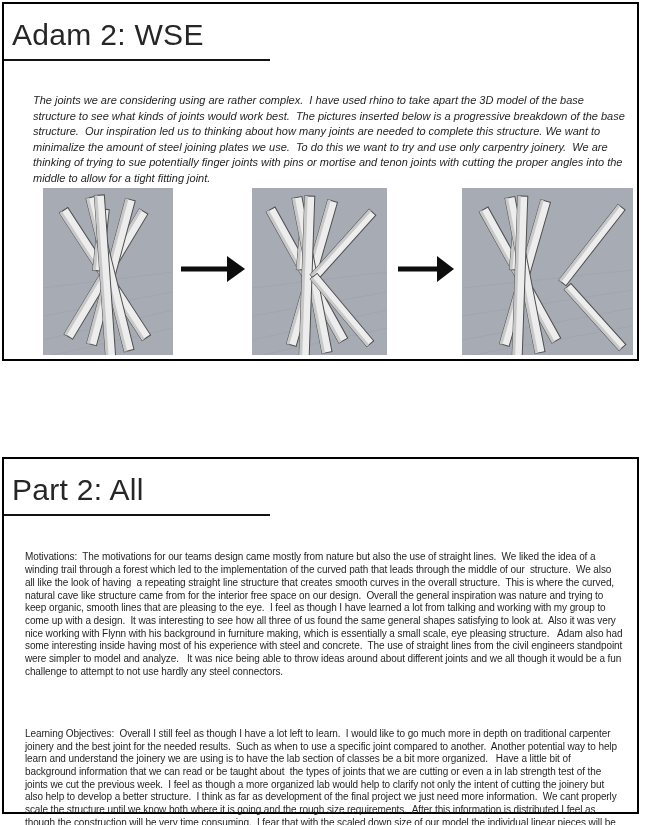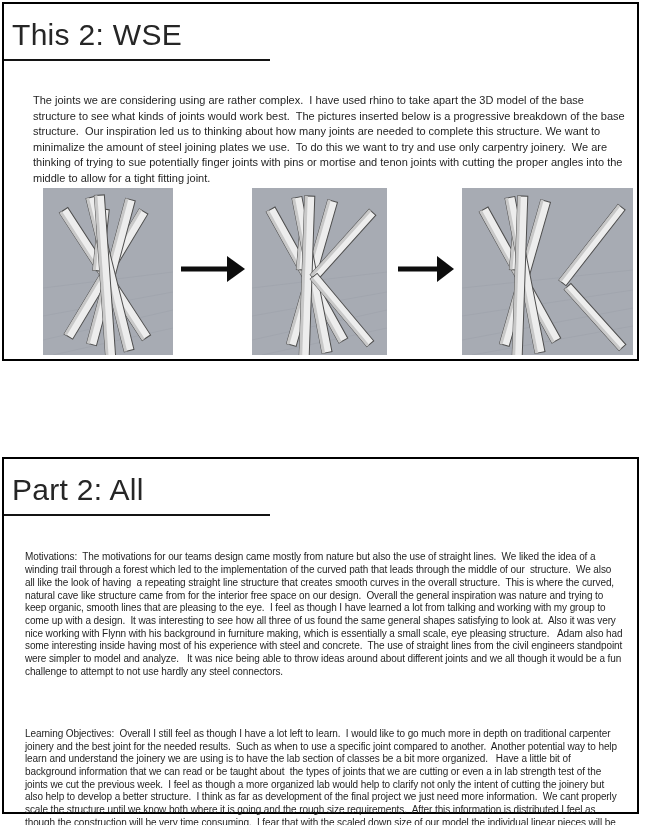--- a/index.html
+++ b/index.html
@@ -3,21 +3,21 @@
 <meta charset="utf-8">
 <style>
   html,body{margin:0;padding:0;background:#ffffff;}
   body{width:645px;height:825px;position:relative;font-family:"Liberation Sans",sans-serif;color:#1c1c1c;}
   .slide{position:absolute;left:2px;width:637px;border:2px solid #000;background:#fff;box-sizing:border-box;}
   #slide-wse{top:2px;height:359px;}
   #slide-all{top:457px;height:357px;}
   .slide-title{font-size:30px;font-weight:300;letter-spacing:0.3px;color:#262626;margin:12px 0 0 8px;line-height:38px;white-space:nowrap;}
   .title-rule{height:0;border-top:2px solid #141414;width:266px;margin-top:5px;}
   .body-text{position:absolute;white-space:pre-wrap;color:#1f1f1f;}
-  #wse-paragraph{left:29px;top:78px;width:592px;font-size:11px;line-height:15.5px;}
+  #wse-paragraph{left:29px;top:78px;width:592px;font-size:11px;line-height:15.5px;font-style:italic;}
   .all-text{left:9px;top:55px;width:622px;font-size:10px;line-height:12.7px;letter-spacing:-0.1px;}
   .all-text p{margin:12px;white-space:pre-wrap;}
   .figure-row{position:absolute;left:0;top:0;width:100%;height:100%;}
   .viewport{position:absolute;top:184px;height:167px;}
   .viewport svg{display:block;}
   #viewport-1{left:39px;width:130px;}
   #viewport-2{left:248px;width:135px;}
   #viewport-3{left:458px;width:171px;}
   .arrow{position:absolute;top:252px;}
   .vp-bg{fill:#a7abb3;}
@@ -25,21 +25,21 @@
   .beam{fill:#ededed;stroke:#4e4e4e;stroke-width:1;}
   .beam-shade{fill:#c8c8c8;}
   .arrow-shape{fill:#0d0d0d;}
 </style>
 </head>
 <body>
 
 <div>
 
   <section class="slide" id="slide-wse">
-    <h1 class="slide-title">This 2: WSE</h1>
+    <h1 class="slide-title">Adam 2: WSE</h1>
     <div class="title-rule"></div>
 
     <p class="body-text" id="wse-paragraph">The joints we are considering using are rather complex.  I have used rhino to take apart the 3D model of the base structure to see what kinds of joints would work best.  The pictures inserted below is a progressive breakdown of the base structure.  Our inspiration led us to thinking about how many joints are needed to complete this structure. We want to minimalize the amount of steel joining plates we use.  To do this we want to try and use only carpentry joinery.  We are thinking of trying to sue potentially finger joints with pins or mortise and tenon joints with cutting the proper angles into the middle to allow for a tight fitting joint.</p>
 
     <div class="figure-row">
 
       <div class="viewport" id="viewport-1">
         <svg width="130" height="167" viewBox="0 0 130 167">
           <rect class="vp-bg" width="130" height="167"></rect>
           <g class="grid">

